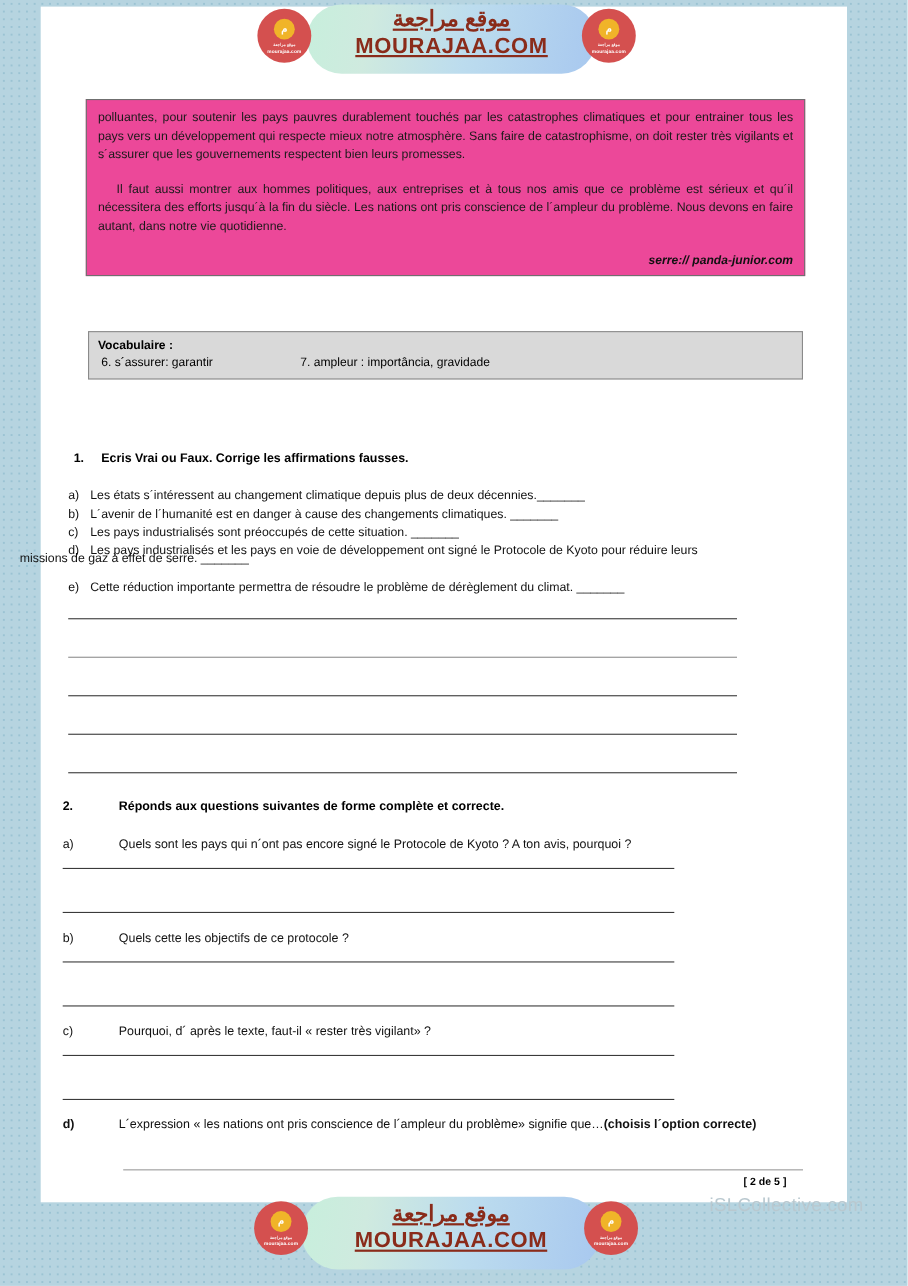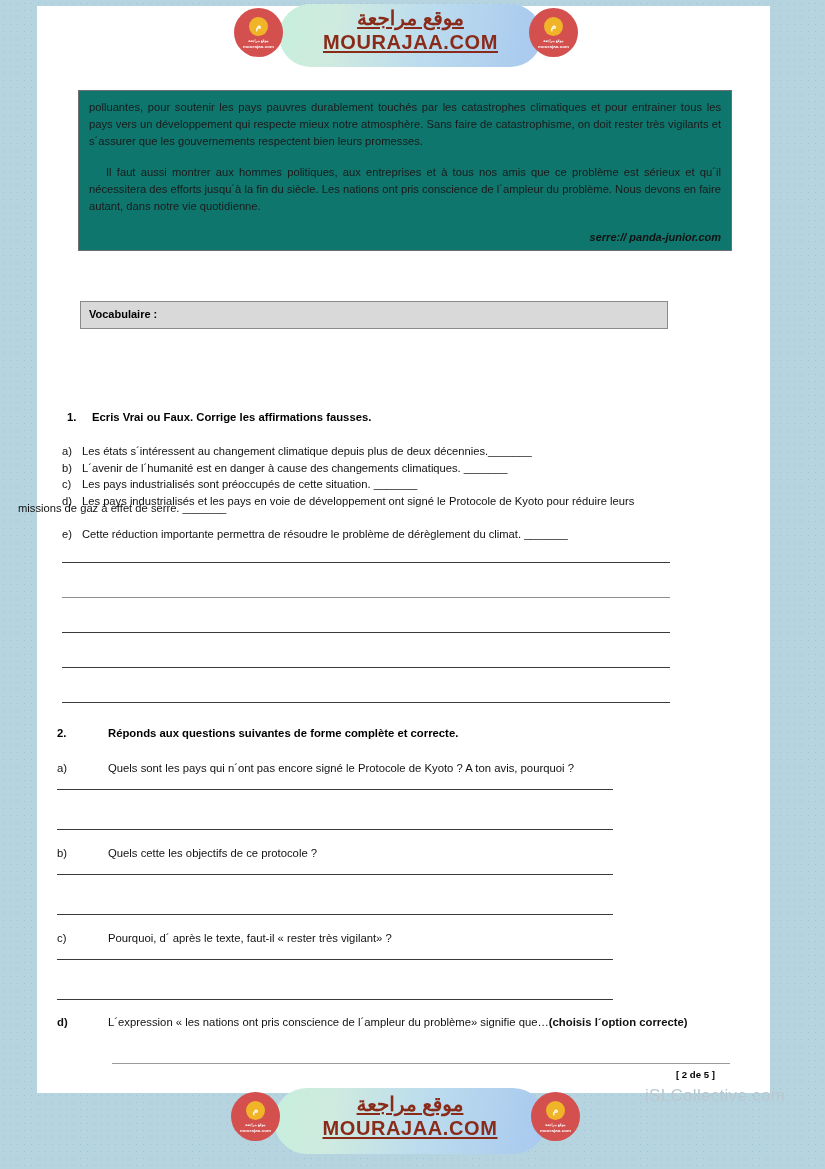--- a/index.html
+++ b/index.html
@@ -127,21 +127,21 @@
 
   
   .text-box {
     position: absolute;
     left: 78px;
     top: 90px;
     width: 654px;
     border: 1px solid #6f6f6f;
     box-sizing: border-box;
     padding: 8px 10px 7px 10px;
-    background: #0f766e;
+    background: #ec4899;
   }
   .text-box p {
     margin: 0;
     font-size: 11.2px;
     line-height: 17px;
     text-align: justify;
     color: #1a1a1a;
   }
   .text-box p.indent { text-indent: 17px; margin-top: 14px; }
   .source-line {
@@ -151,21 +151,21 @@
     font-weight: bold;
     font-size: 11px;
     color: #111;
   }
 
   
   .vocab-box {
     position: absolute;
     left: 80px;
     top: 301px;
-    width: 588px;
+    width: 650px;
     box-sizing: border-box;
     background: #d9d9d9;
     border: 1px solid #8a8a8a;
     padding: 4px 8px 6px 8px;
   }
   .vocab-title {
     font-size: 11px;
     font-weight: bold;
     line-height: 16px;
     color: #000;
@@ -277,20 +277,21 @@
 <div class="page-sheet"></div>
 
 <div class="text-box">
   <p>polluantes, pour soutenir les pays pauvres durablement touchés par les catastrophes climatiques et pour entrainer tous les pays vers un développement qui respecte mieux notre atmosphère. Sans faire de catastrophisme, on doit rester très vigilants et s´assurer que les gouvernements respectent bien leurs promesses.</p>
   <p class="indent">Il faut aussi montrer aux hommes politiques, aux entreprises et à tous nos amis que ce problème est sérieux et qu´il nécessitera des efforts jusqu´à la fin du siècle. Les nations ont pris conscience de l´ampleur du problème. Nous devons en faire autant, dans notre vie quotidienne.</p>
   <div class="source-line">serre:// panda-junior.com</div>
 </div>
 
 <div class="vocab-box">
   <div class="vocab-title">Vocabulaire :</div>
+  <div class="vocab-row"> 6. s´assurer: garantir                          7. ampleur : importância, gravidade</div>
 </div>
 
 <div class="ex1-heading">
   <span class="num">1.</span><span>Ecris Vrai ou Faux. Corrige les affirmations fausses.</span>
 </div>
 
 <div class="ex1-list">
   <div class="ex1-item">
     <span class="lab">a)</span>
     <span class="txt">Les états s´intéressent au changement climatique depuis plus de deux décennies._______</span>

